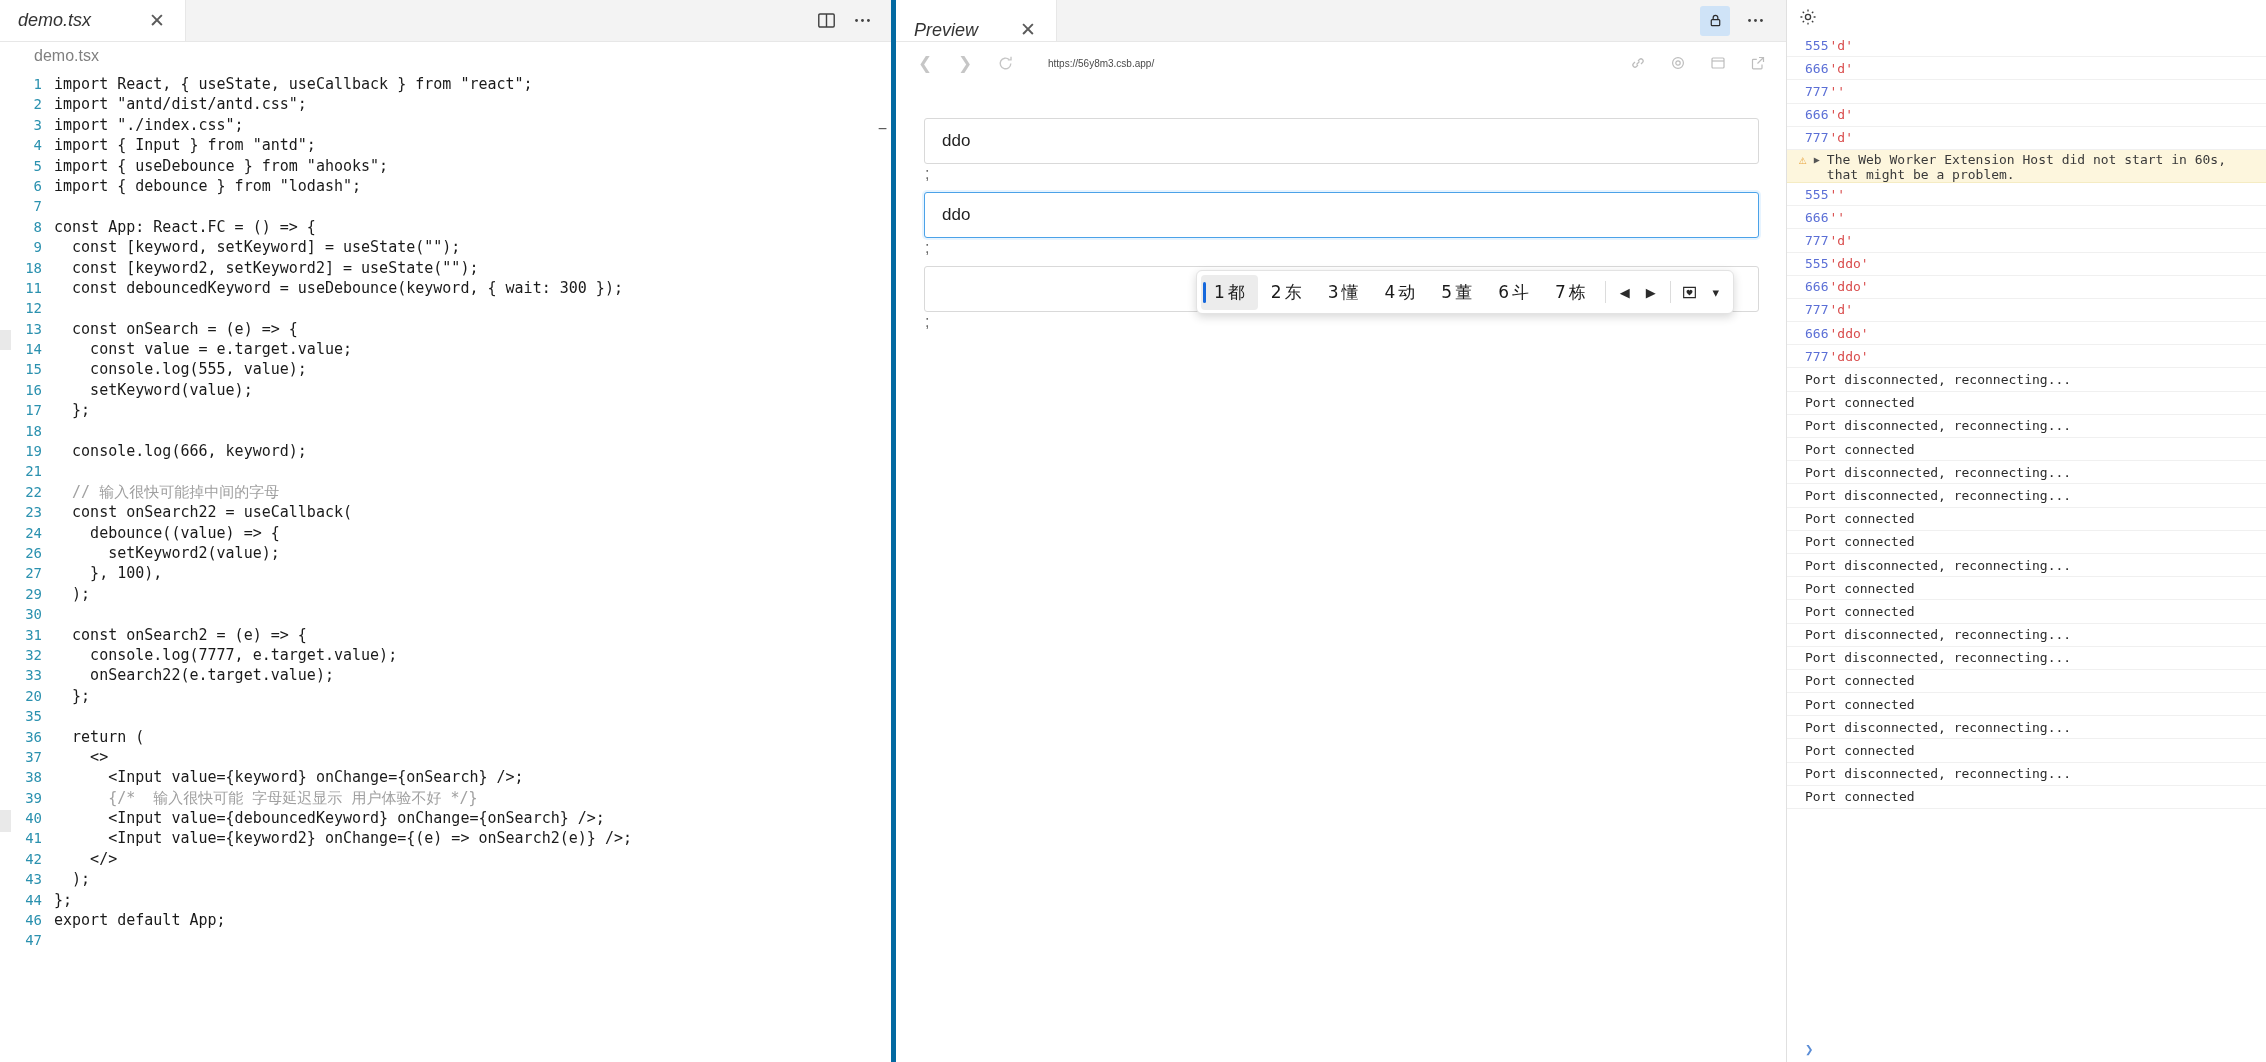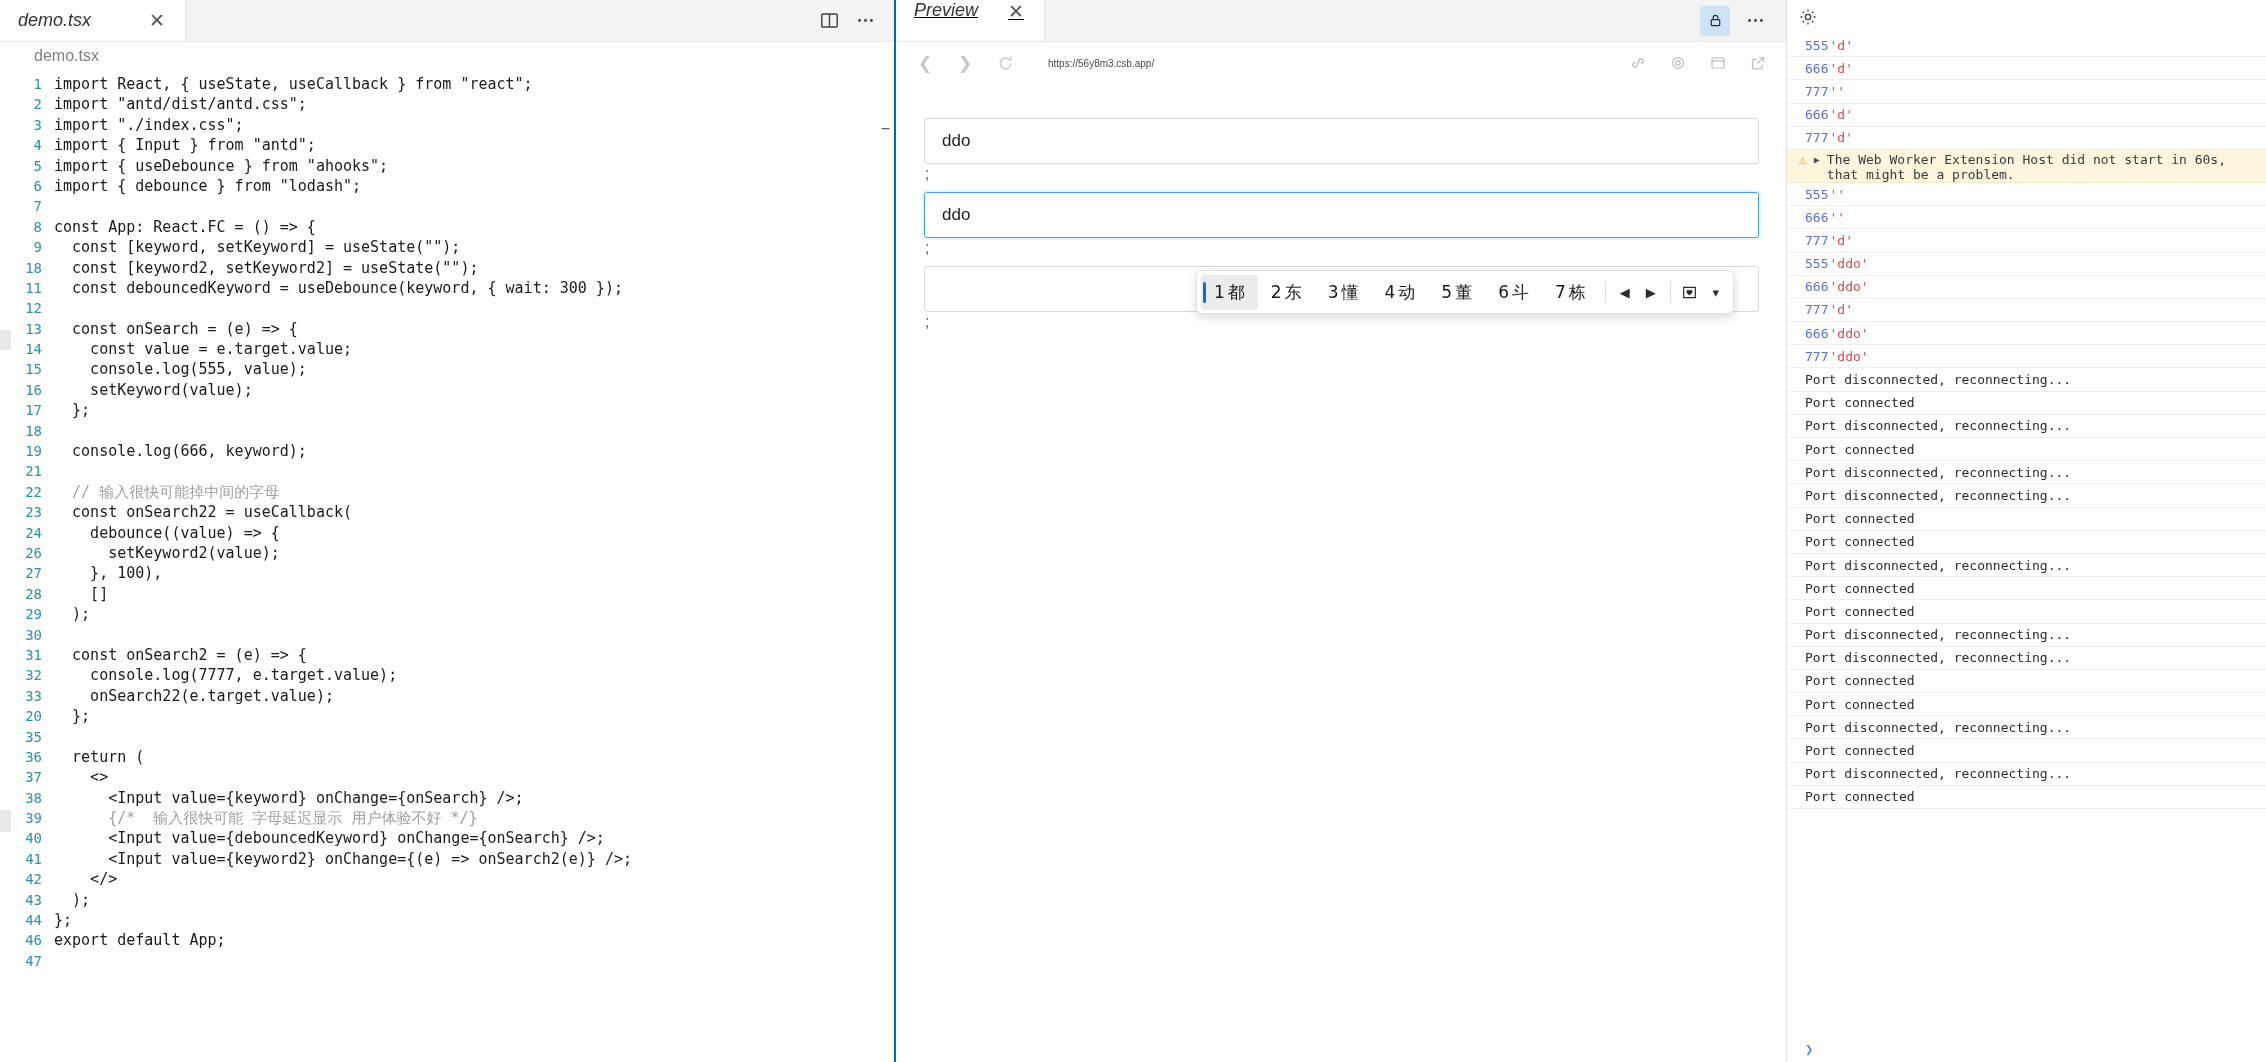--- a/index.html
+++ b/index.html
@@ -9,21 +9,21 @@
     font-family: "Liberation Sans", sans-serif;
     overflow: hidden;
   }
   .app { position: relative; width: 2266px; height: 1062px; display: flex; }
 
   
   .editor-pane {
     width: 896px; height: 1062px;
     background: #ef4444;
     position: relative;
-    border-right: 2px solid #0369a1;
+    border-right: 5px solid #0369a1;
     display: flex; flex-direction: column;
   }
   .tabbar {
     height: 42px; background: #f3f3f3;
     display: flex; align-items: stretch;
     border-bottom: 1px solid #e7e7e7;
     flex: 0 0 42px;
   }
   .tab {
     display: flex; align-items: center; gap: 14px;
@@ -101,23 +101,23 @@
   .preview-pane {
     width: 891px; height: 1062px; background: #ffffff;
     display: flex; flex-direction: column; position: relative;
     border-right: 1px solid #e0e0e0;
   }
   .preview-tabbar {
     height: 42px; background: #f3f3f3; display: flex; align-items: stretch;
     border-bottom: 1px solid #e7e7e7; flex: 0 0 42px;
   }
   .preview-tab {
-    display: flex; align-items: flex-start; gap: 26px;
+    display: flex; align-items: flex-end; gap: 38px;
     padding: 0 16px 0 18px; background: #ffffff;
-    min-width: 120px; border-right: 1px solid #e7e7e7; text-decoration: underline;
+    min-width: 120px; border-right: 1px solid #e7e7e7;
   }
   .preview-tab-label { font-size: 18px; color: #333; font-style: italic; }
   .preview-tabbar-spacer { flex: 1 1 auto; background: #f3f3f3; }
   .preview-tabbar-actions {
     display: flex; align-items: center; gap: 10px;
     padding: 0 16px 0 8px; background: #f3f3f3;
   }
   .lock-btn {
     width: 30px; height: 30px; background: #cfe3f7;
     display: flex; align-items: center; justify-content: center;
@@ -286,21 +286,20 @@
           <div class="code-row"><span class="ln">16</span><span class="code-text">    setKeyword(value);</span></div>
           <div class="code-row"><span class="ln">17</span><span class="code-text">  };</span></div>
           <div class="code-row"><span class="ln">18</span><span class="code-text"></span></div>
           <div class="code-row"><span class="ln">19</span><span class="code-text">  console.log(666, keyword);</span></div>
           <div class="code-row"><span class="ln">21</span><span class="code-text"></span></div>
           <div class="code-row"><span class="ln">22</span><span class="code-text cmt">  // 输入很快可能掉中间的字母</span></div>
           <div class="code-row"><span class="ln">23</span><span class="code-text">  const onSearch22 = useCallback(</span></div>
           <div class="code-row"><span class="ln">24</span><span class="code-text">    debounce((value) =&gt; {</span></div>
           <div class="code-row"><span class="ln">26</span><span class="code-text">      setKeyword2(value);</span></div>
           <div class="code-row"><span class="ln">27</span><span class="code-text">    }, 100),</span></div>
-          <div class="code-row"><span class="ln">28</span><span class="code-text">    []</span></div>
           <div class="code-row"><span class="ln">29</span><span class="code-text">  );</span></div>
           <div class="code-row"><span class="ln">30</span><span class="code-text"></span></div>
           <div class="code-row"><span class="ln">31</span><span class="code-text">  const onSearch2 = (e) =&gt; {</span></div>
           <div class="code-row"><span class="ln">32</span><span class="code-text">    console.log(7777, e.target.value);</span></div>
           <div class="code-row"><span class="ln">33</span><span class="code-text">    onSearch22(e.target.value);</span></div>
           <div class="code-row"><span class="ln">20</span><span class="code-text">  };</span></div>
           <div class="code-row"><span class="ln">35</span><span class="code-text"></span></div>
           <div class="code-row"><span class="ln">36</span><span class="code-text">  return (</span></div>
           <div class="code-row"><span class="ln">37</span><span class="code-text">    &lt;&gt;</span></div>
           <div class="code-row"><span class="ln">38</span><span class="code-text">      &lt;Input value={keyword} onChange={onSearch} /&gt;;</span></div>

